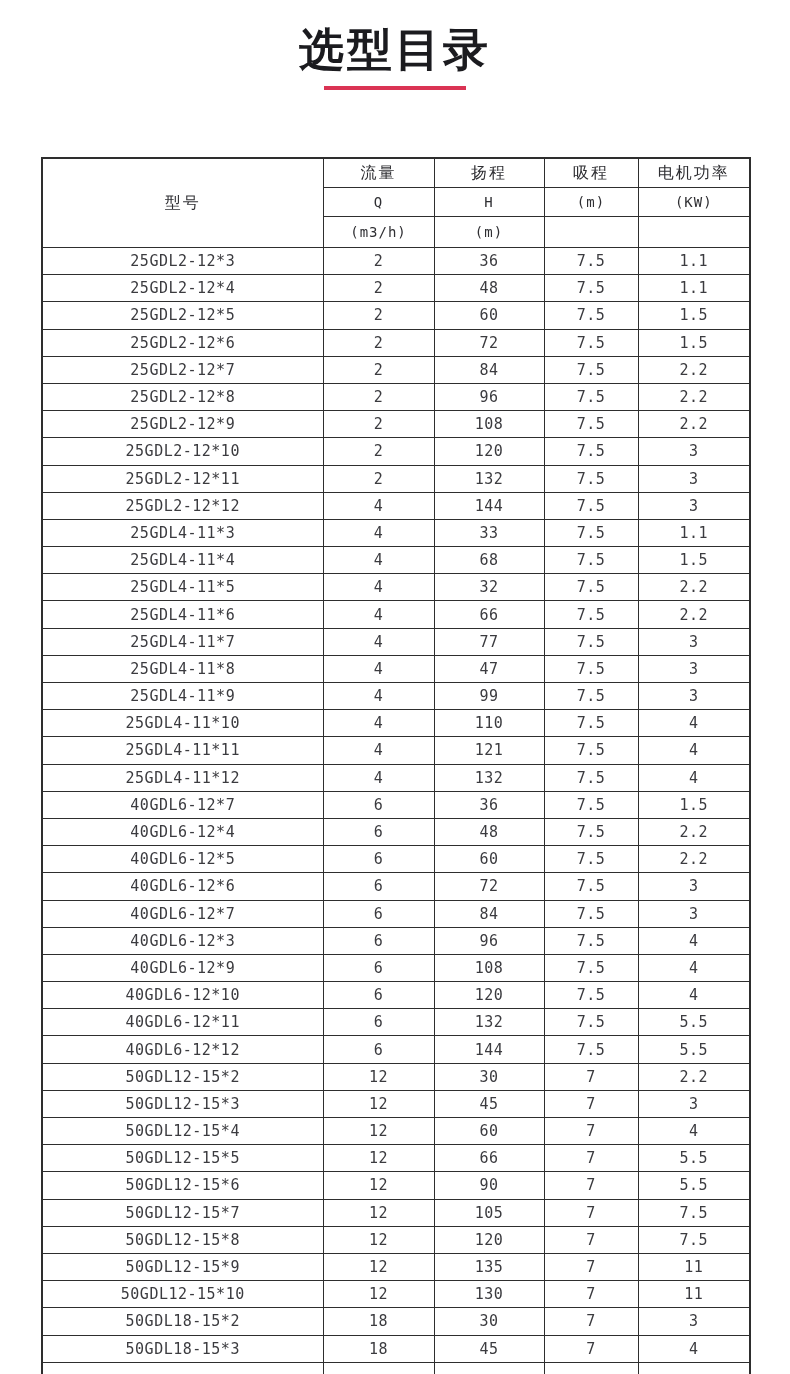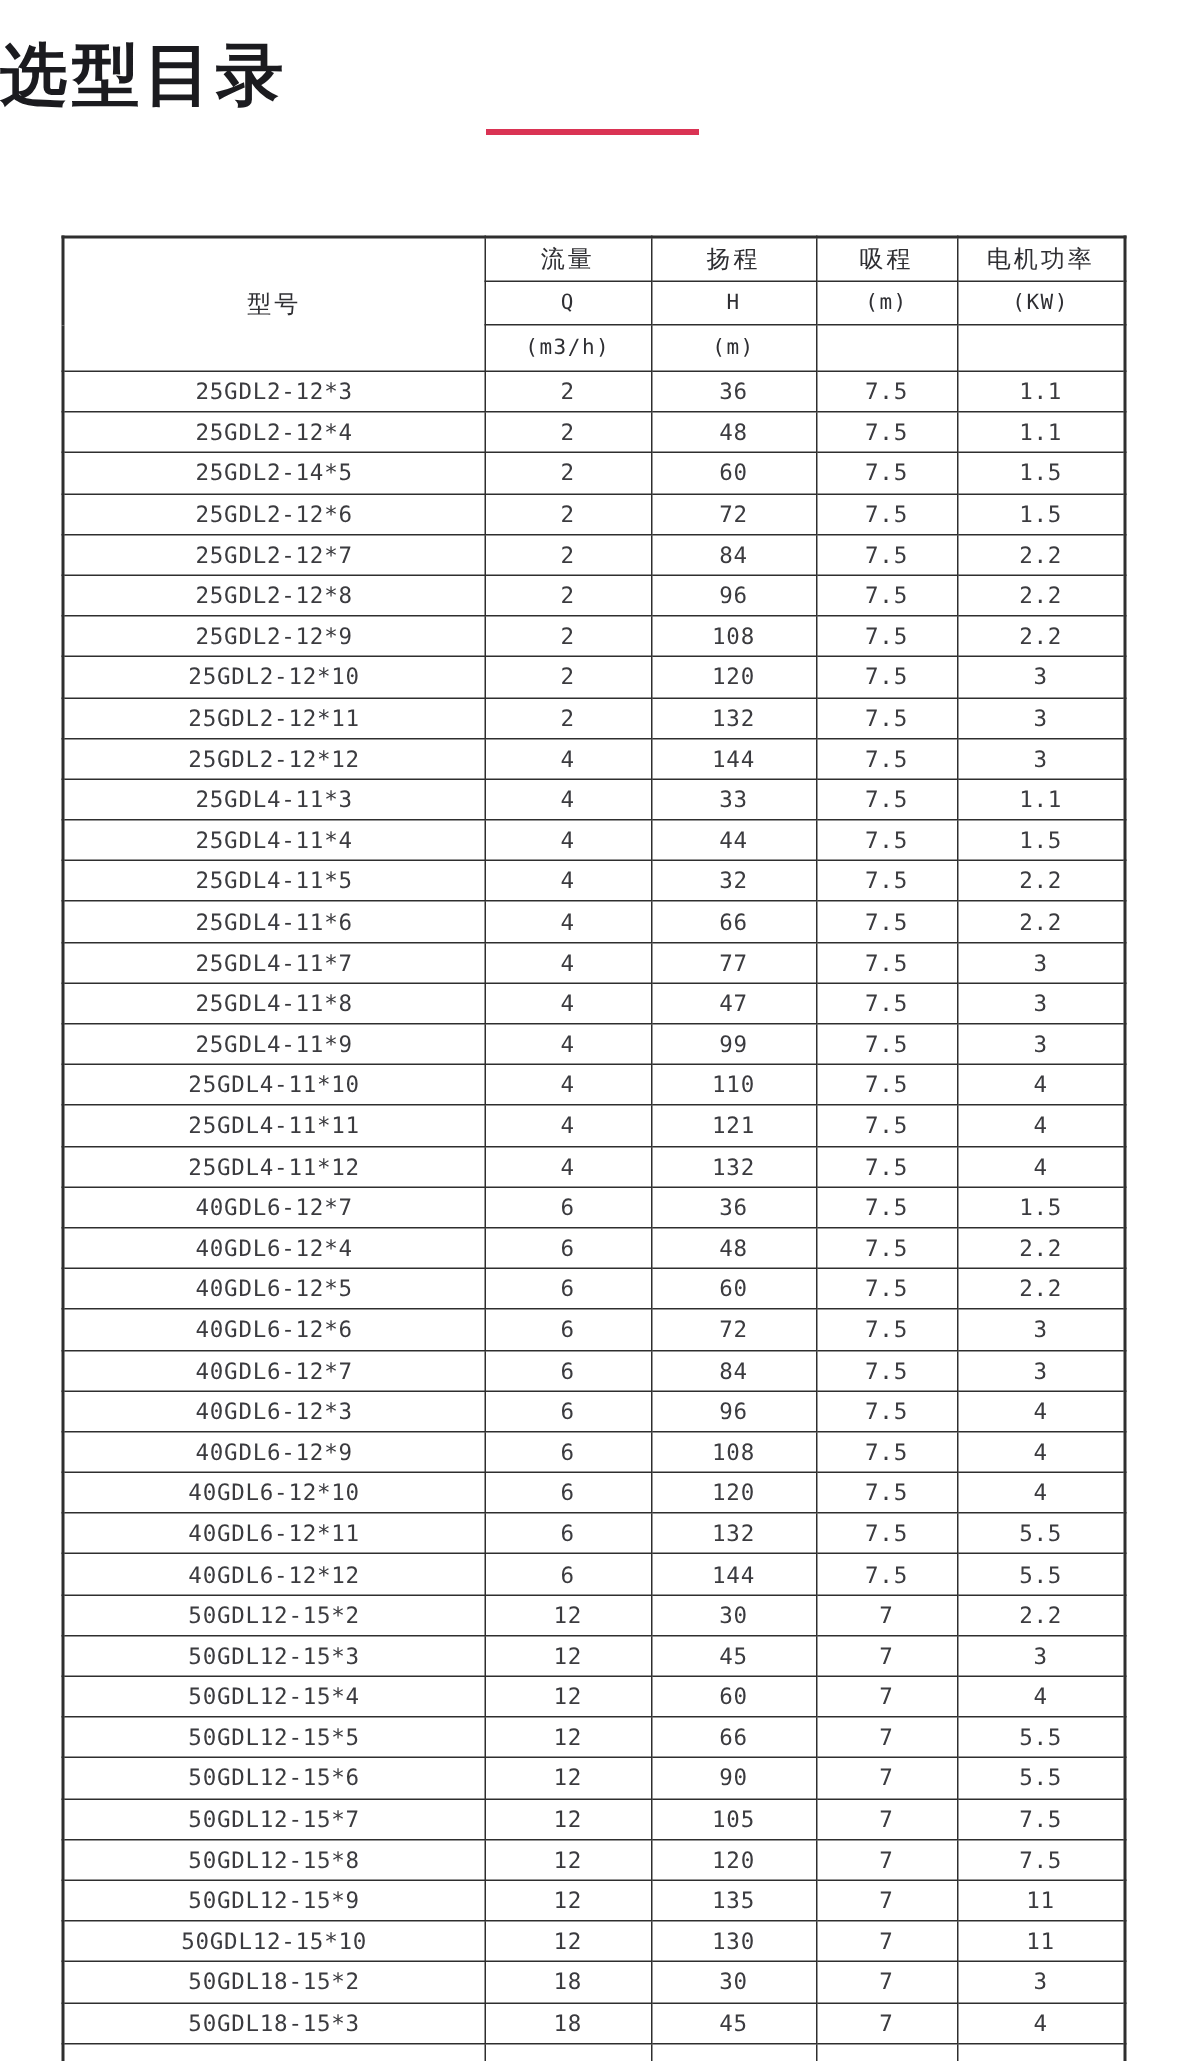--- a/index.html
+++ b/index.html
@@ -12,20 +12,21 @@
     position: relative;
     overflow: hidden;
     background: #ffffff;
     font-family: "DejaVu Sans", sans-serif;
   }
   .page-title {
     position: absolute;
     top: 20px;
     left: 0;
     width: 100%;
+    text-align: center;
     font-size: 45px;
     font-weight: 700;
     letter-spacing: 3px;
     color: #1b1b1f;
     margin: 0;
   }
   .title-divider {
     position: absolute;
     top: 86px;
     left: 50%;
@@ -128,21 +129,21 @@
           <td>1.1</td>
         </tr>
         <tr>
           <td>25GDL2-12*4</td>
           <td>2</td>
           <td>48</td>
           <td>7.5</td>
           <td>1.1</td>
         </tr>
         <tr>
-          <td>25GDL2-14*5</td>
+          <td>25GDL2-12*5</td>
           <td>2</td>
           <td>60</td>
           <td>7.5</td>
           <td>1.5</td>
         </tr>
         <tr>
           <td>25GDL2-12*6</td>
           <td>2</td>
           <td>72</td>
           <td>7.5</td>
@@ -193,21 +194,21 @@
         <tr>
           <td>25GDL4-11*3</td>
           <td>4</td>
           <td>33</td>
           <td>7.5</td>
           <td>1.1</td>
         </tr>
         <tr>
           <td>25GDL4-11*4</td>
           <td>4</td>
-          <td>44</td>
+          <td>68</td>
           <td>7.5</td>
           <td>1.5</td>
         </tr>
         <tr>
           <td>25GDL4-11*5</td>
           <td>4</td>
           <td>32</td>
           <td>7.5</td>
           <td>2.2</td>
         </tr>

